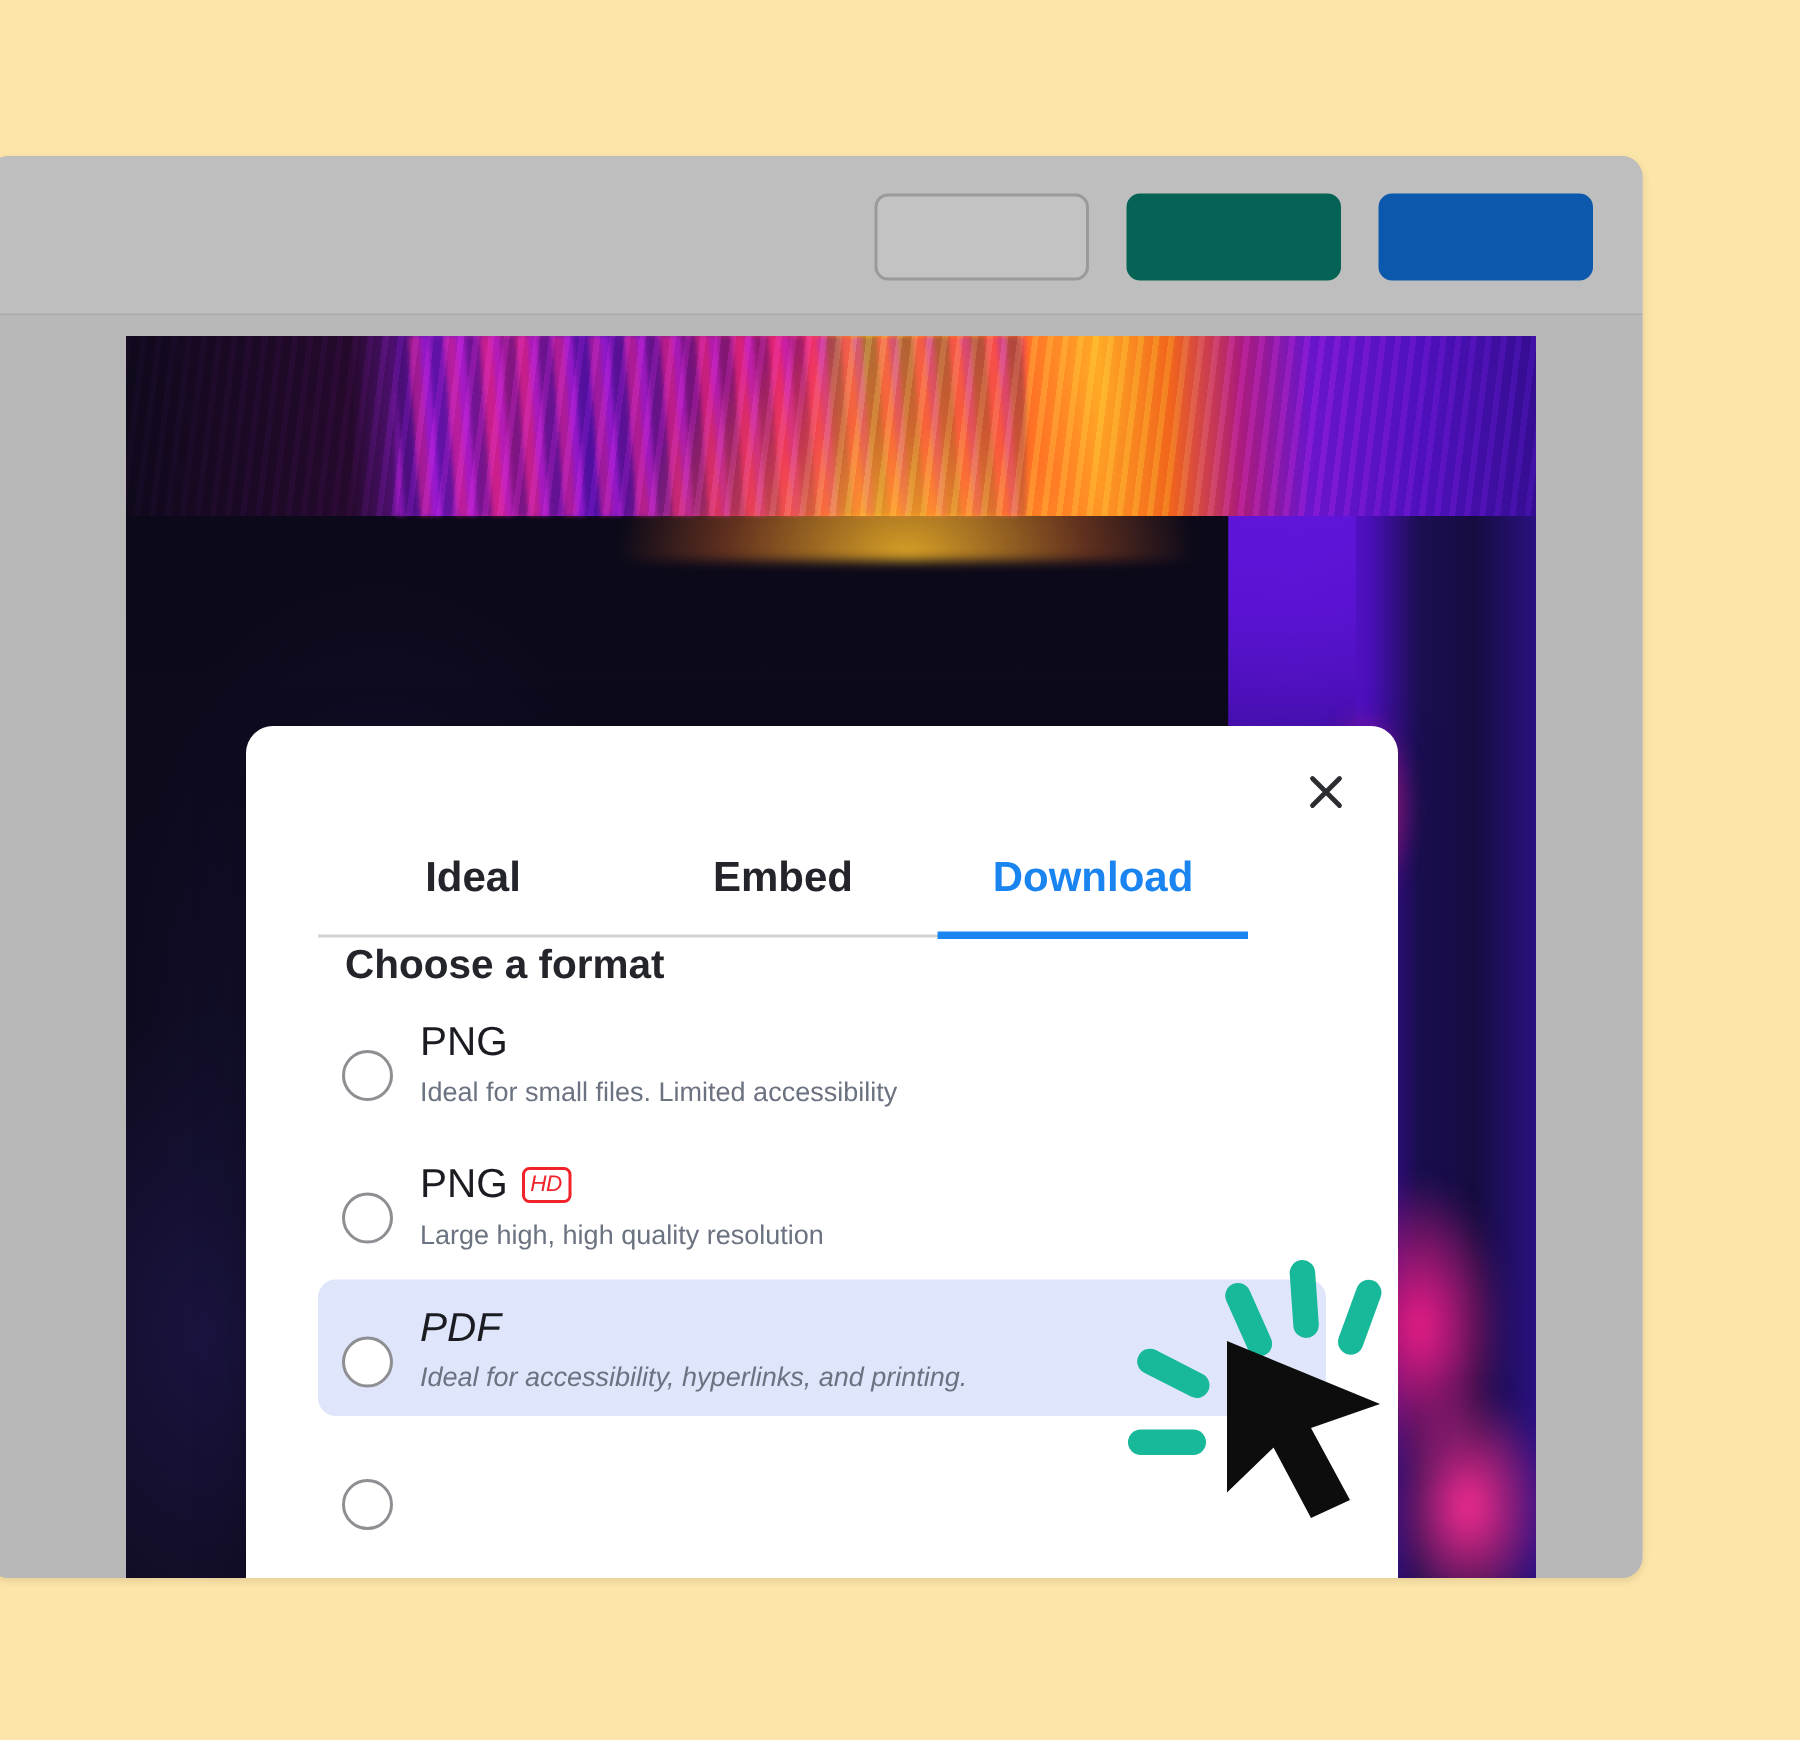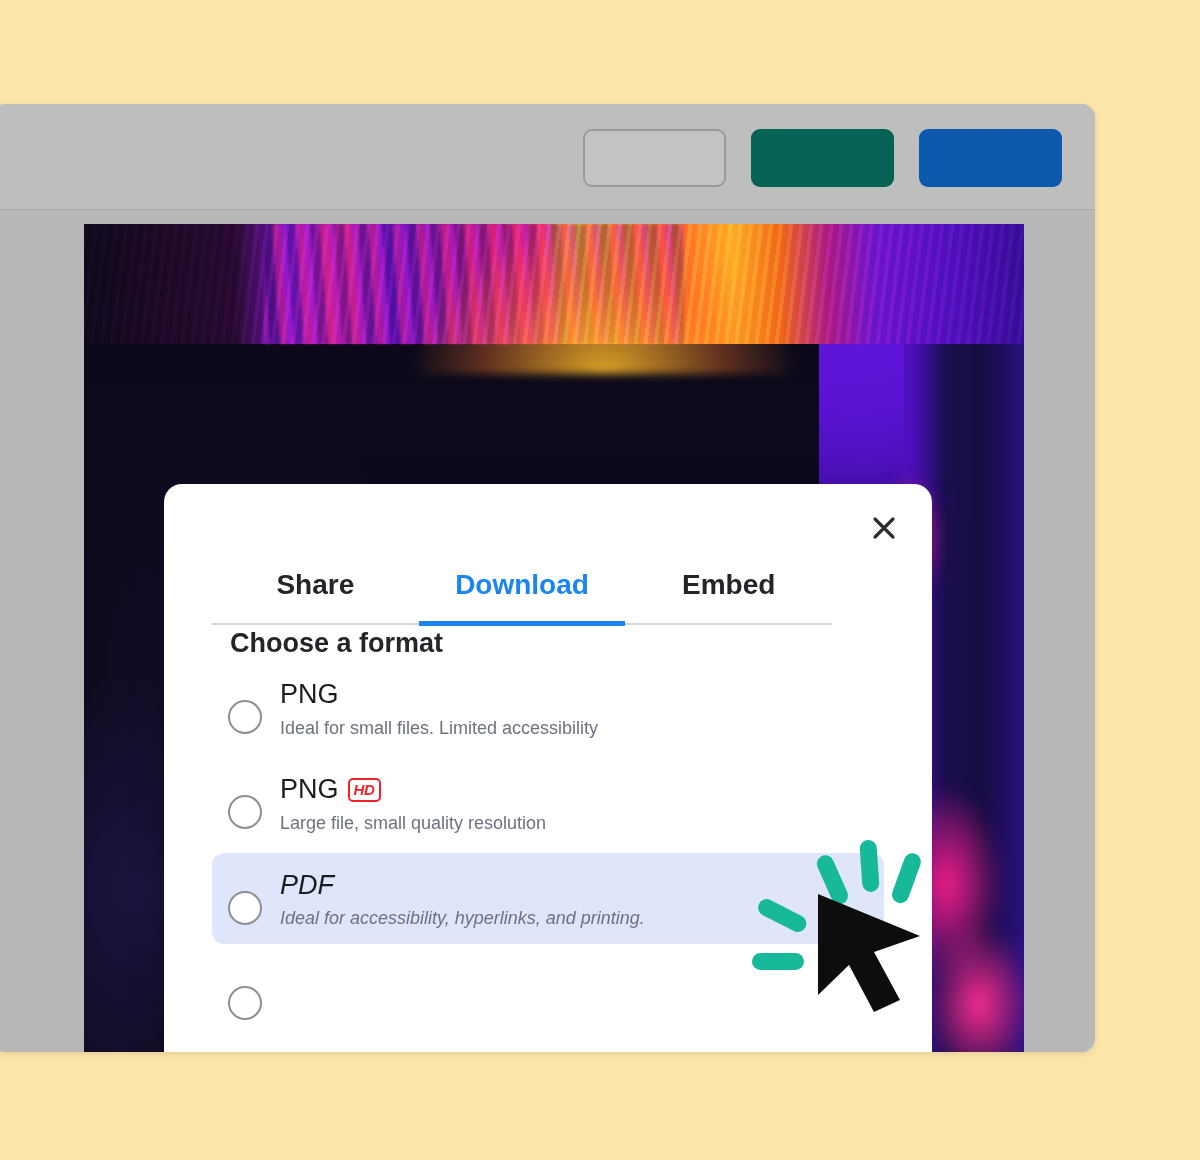--- a/index.html
+++ b/index.html
@@ -257,21 +257,21 @@
     font-size: 27px;
     color: #1b1c21;
     line-height: 1.25;
   }
   .hd-badge {
     display: inline-block;
     border: 2px solid #f0232b;
     border-radius: 5px;
     color: #f0232b;
     font-size: 15px;
-    font-weight: bold;
+    font-weight: normal;
     font-style: italic;
     line-height: 1;
     padding: 2px 4px 3px 4px;
     letter-spacing: -0.3px;
   }
   .fmt-desc {
     font-size: 18px;
     color: #6b7280;
     margin-top: 5px;
     line-height: 1.25;
@@ -318,23 +318,23 @@
 
     <div id="share-modal">
 
       <button id="modal-close">
         <svg width="26" height="26" viewBox="0 0 26 26" aria-hidden="true">
           <path d="M4 4 L22 22 M22 4 L4 22" stroke="#2c2d33" stroke-width="3.2" stroke-linecap="round" fill="none"></path>
         </svg>
       </button>
 
       <div id="modal-tabs">
-        <button class="tab">Share</button>
+        <button class="tab">Ideal</button>
+        <button class="tab">Embed</button>
         <button class="tab active">Download</button>
-        <button class="tab">Embed</button>
       </div>
 
       <h2 id="choose-format-heading">Choose a format</h2>
 
       <div id="format-list">
 
         <div class="format-row">
           <span class="radio"></span>
           <div class="fmt-texts">
             <div class="fmt-title-row">
@@ -344,21 +344,21 @@
           </div>
         </div>
 
         <div class="format-row">
           <span class="radio"></span>
           <div class="fmt-texts">
             <div class="fmt-title-row">
               <span class="fmt-title">PNG</span>
               <span class="hd-badge">HD</span>
             </div>
-            <div class="fmt-desc">Large file, small quality resolution</div>
+            <div class="fmt-desc">Large high, high quality resolution</div>
           </div>
         </div>
 
         <div class="format-row selected">
           <span class="radio"></span>
           <div class="fmt-texts">
             <div class="fmt-title-row">
               <span class="fmt-title">PDF</span>
             </div>
             <div class="fmt-desc">Ideal for accessibility, hyperlinks, and printing.</div>

